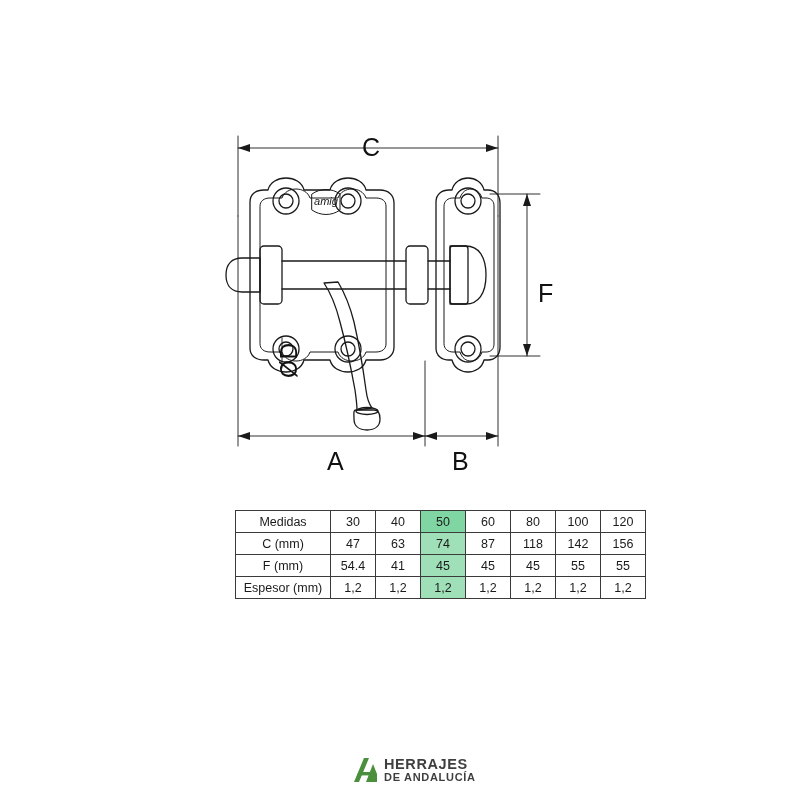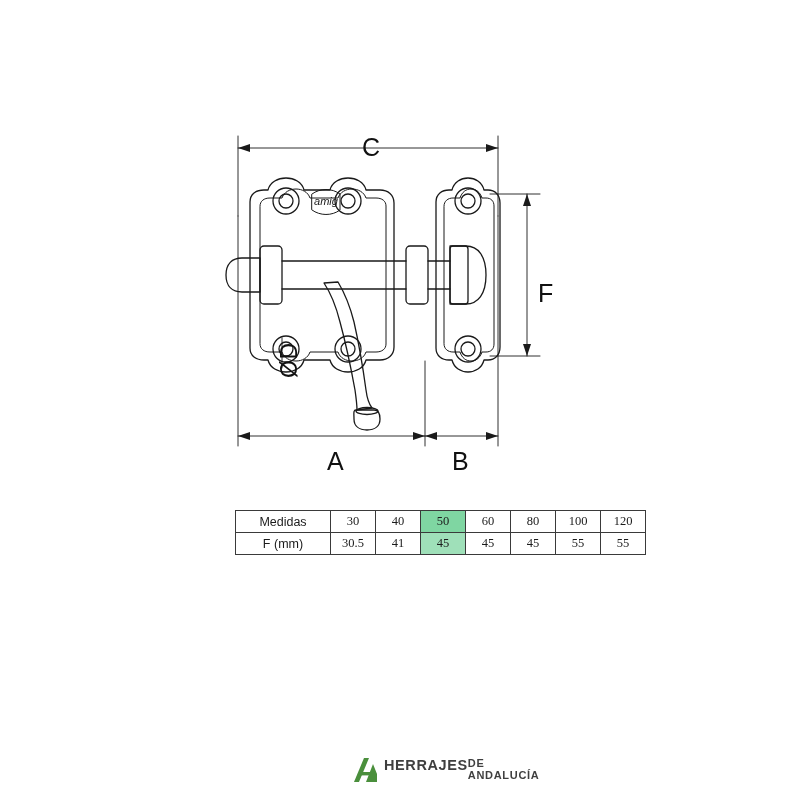--- a/index.html
+++ b/index.html
@@ -68,21 +68,20 @@
     padding: 0 4px;
     white-space: nowrap;
     color: #1b1b1b;
   }
   #spec-table td.rowhead {
     width: 86px;
     text-align: center;
   }
   #spec-table td.val {
     width: 36px;
-    font-family: Liberation Serif, serif;
   }
   #spec-table tr.header td {
     font-weight: normal;
   }
   #spec-table td.hl {
     background: #9fe0b9;
   }
   #spec-table td.hl-head {
     background: #7fd6a2;
   }
@@ -98,21 +97,21 @@
     align-items: center;
     gap: 6px;
   }
   #logo .mark {
     width: 26px;
     height: 28px;
     position: relative;
   }
   #logo .logo-text {
     display: flex;
-    flex-direction: row;
+    flex-direction: column;
     justify-content: flex-end;
     line-height: 1.05;
   }
   #logo .line1 {
     font-size: 14.5px;
     font-weight: bold;
     color: #3f3f3f;
     letter-spacing: 0.6px;
   }
   #logo .line2 {
@@ -317,33 +316,53 @@
         <td class="val">40</td>
         <td class="val hl-head">50</td>
         <td class="val">60</td>
         <td class="val">80</td>
         <td class="val">100</td>
         <td class="val">120</td>
       </tr>
 
 
 
+      <tr>
+        <td class="rowhead">C (mm)</td>
+        <td class="val">47</td>
+        <td class="val">63</td>
+        <td class="val hl">74</td>
+        <td class="val">87</td>
+        <td class="val">118</td>
+        <td class="val">142</td>
+        <td class="val">156</td>
+      </tr>
 
 
       <tr>
         <td class="rowhead">F (mm)</td>
-        <td class="val">30.5</td>
+        <td class="val">54.4</td>
         <td class="val">41</td>
         <td class="val hl">45</td>
         <td class="val">45</td>
         <td class="val">45</td>
         <td class="val">55</td>
         <td class="val">55</td>
       </tr>
 
+      <tr>
+        <td class="rowhead">Espesor (mm)</td>
+        <td class="val">1,2</td>
+        <td class="val">1,2</td>
+        <td class="val hl">1,2</td>
+        <td class="val">1,2</td>
+        <td class="val">1,2</td>
+        <td class="val">1,2</td>
+        <td class="val">1,2</td>
+      </tr>
     </tbody>
   </table>
 
   <div id="logo">
     <div class="mark">
       <svg width="26" height="28" viewBox="0 0 26 28" xmlns="http://www.w3.org/2000/svg">
         <path d="M2,26 L12,2 L17,2 L7,26 Z" fill="#4a8f3c"></path>
         <path d="M14,26 L21,8 L25,18 L25,26 Z" fill="#4a8f3c"></path>
         <rect x="8" y="16" width="11" height="3.4" fill="#4a8f3c"></rect>
       </svg>

